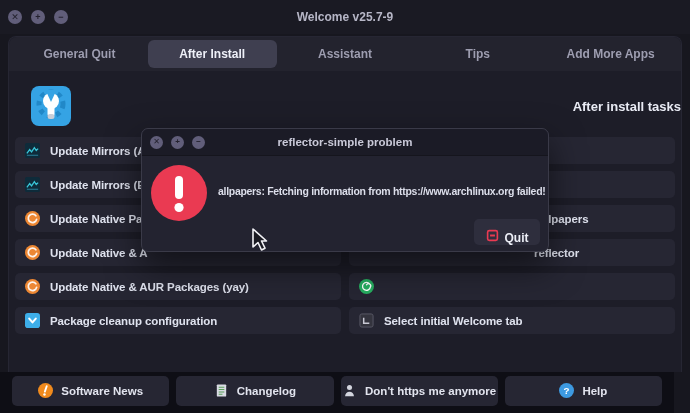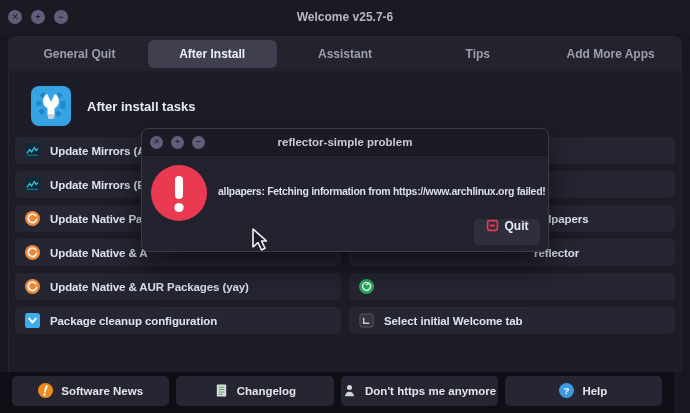--- a/index.html
+++ b/index.html
@@ -16,21 +16,21 @@
   .winbtn:first-child { margin-left:8px; }
   .wtitle { position:absolute; left:0; right:0; text-align:center; font-size:12px; color:#b6b6c6; font-weight:600; }
   
   .panel { position:absolute; left:8px; right:8px; top:36px; bottom:41px;
     background:#1d1d28; border-radius:8px 8px 0 0; border:1px solid #262633; border-bottom:none; }
   .tabbar { display:flex; height:34px; background:#23232e; border-radius:8px 8px 0 0; padding:0 4px; }
   .tab { flex:1; display:flex; align-items:center; justify-content:center; font-size:12px;
     font-weight:700; color:#9d9db0; margin:3px 2px; border-radius:6px; cursor:default; }
   .tab.active { background:#3f3f50; color:#eef0f8; }
   
-  .sectionhead { display:flex; align-items:center; margin:14px 0 10px 22px; height:42px; }
+  .sectionhead { display:flex; align-items:center; margin:14px 0 10px 22px; height:42px;justify-content:space-between; }
   .appicon { width:40px; height:40px; flex:0 0 40px; }
   .sectionhead .htitle { margin-left:16px; font-size:13px; font-weight:800; color:#e9ebf4; }
   
   .tasks { display:grid; grid-template-columns:1fr 1fr; gap:7px 8px; margin:0 6px; }
   .row { height:27px; background:#262633; border-radius:5px; display:flex; align-items:center;
     padding:0 10px; overflow:hidden; white-space:nowrap; cursor:default; }
   .row .ticon { width:15px; height:15px; flex:0 0 15px; margin-right:10px; }
   .row .tlabel { font-size:11.5px; font-weight:700; color:#dfe2ee; letter-spacing:-0.1px; }
   .row .tlabel.shift1 { margin-left:146px; }
   .row .tlabel.shift2 { margin-left:150px; }
@@ -47,34 +47,34 @@
     box-shadow:0 14px 34px rgba(0,0,0,.55); z-index:5; }
   .dlg-titlebar { height:27px; background:#1b1b26; border-radius:7px 7px 0 0;
     display:flex; align-items:center; position:relative; border-bottom:1px solid #15151d; }
   .dlg-titlebar .winbtn { width:13px; height:13px; margin-left:8px; font-size:8px; }
   .dlg-title { position:absolute; left:0; right:0; text-align:center; font-size:11.5px; color:#c9c9d8; font-weight:600; }
   .dlg-body { position:relative; height:96px; }
   .erricon { position:absolute; left:9px; top:9px; width:56px; height:56px; }
   .dlg-msg { position:absolute; left:76px; top:29px; right:4px; font-size:10.5px; font-weight:600;
     color:#dcdeea; letter-spacing:-0.3px; white-space:nowrap; }
   .quitbtn { position:absolute; right:8px; bottom:7px; height:26px; min-width:66px;
-    background:#2e2e3d; border-radius:5px; display:flex; align-items:flex-start; justify-content:center;
+    background:#2e2e3d; border-radius:5px; display:flex; align-items:flex-end; justify-content:center;
     gap:6px; padding:0 10px; font-size:12px; font-weight:700; color:#eceef6; cursor:default; }
   .quitbtn svg { width:13px; height:13px; }
   
   .cursor { position:absolute; left:252px; top:228px; z-index:9; }
 </style>
 </head>
 <body>
 
 <div class="titlebar">
   <span class="winbtn">✕</span>
   <span class="winbtn">+</span>
   <span class="winbtn">−</span>
-  <span class="wtitle">Welcome v25.7-6</span>
+  <span class="wtitle">Welcome v25.7-9</span>
 </div>
 
 <div class="panel">
 
   <div class="tabbar">
     <div class="tab">General Quit</div>
     <div class="tab active">After Install</div>
     <div class="tab">Assistant</div>
     <div class="tab">Tips</div>
     <div class="tab">Add More Apps</div>

